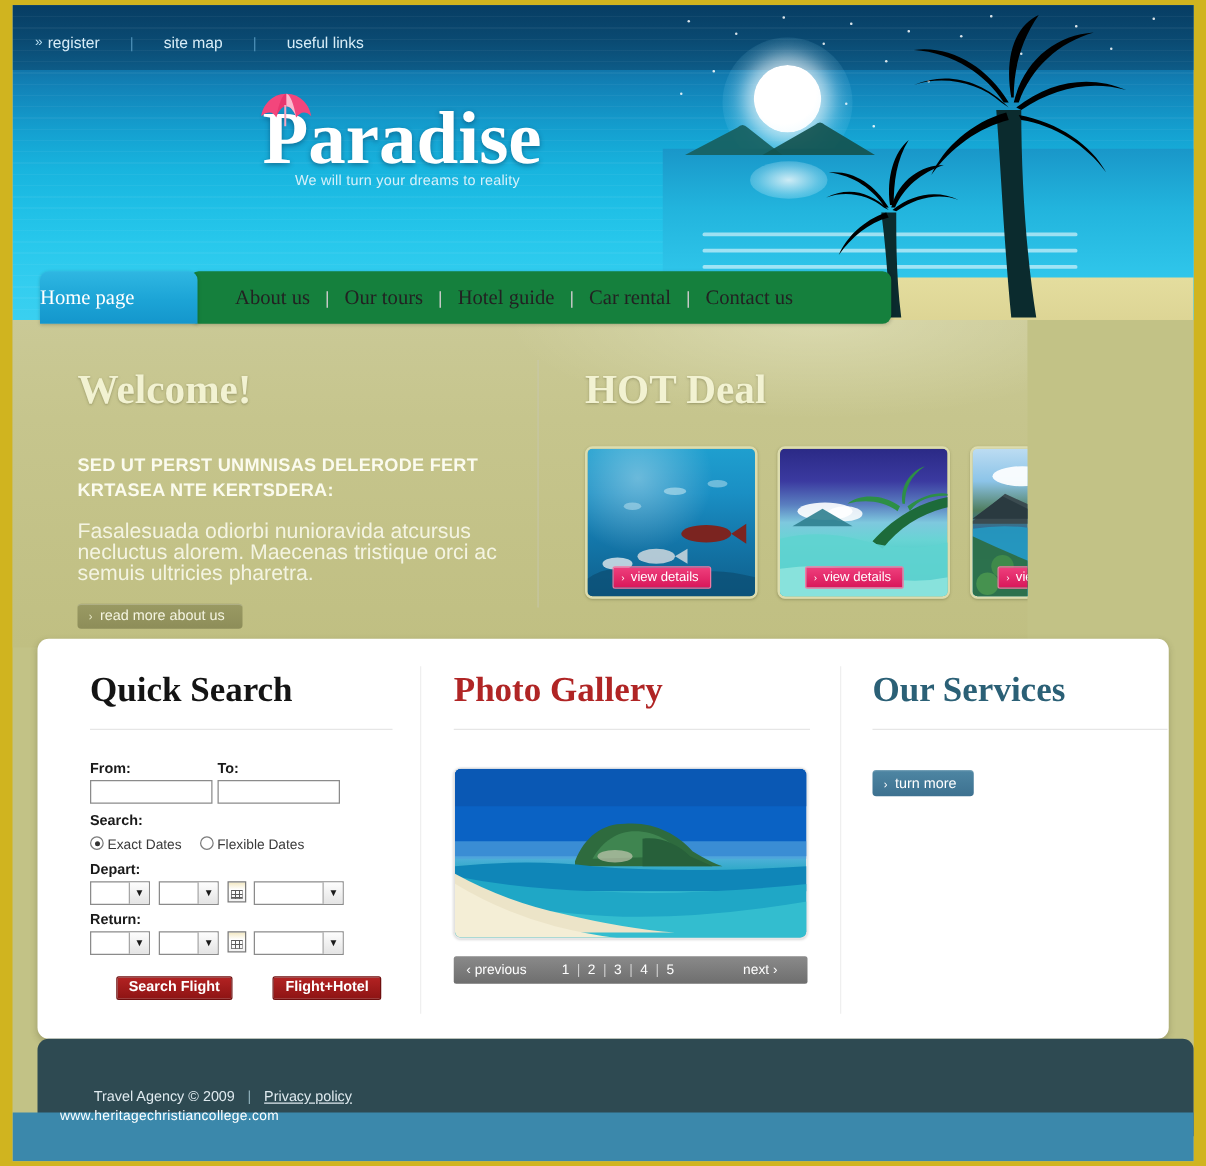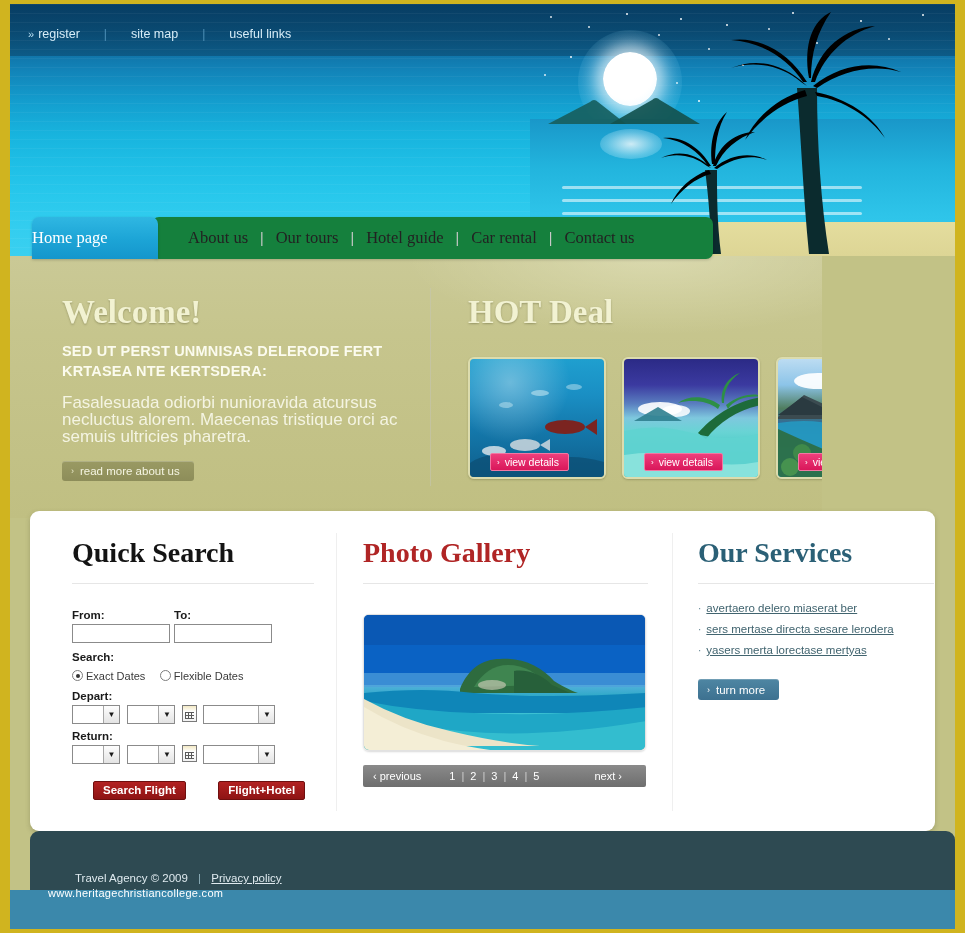--- a/index.html
+++ b/index.html
@@ -228,21 +228,21 @@
     color: #f2f2d2;
     text-shadow: 0 1px 2px rgba(90,90,50,.45);
   }
 
   #welcome {
     position: absolute;
     left: 52px; top: 38px;
     width: 360px;
   }
   #welcome-sub {
-    margin-top: 10px;
+    margin-top: 32px;
     font-size: 14.5px;
     font-weight: bold;
     color: #fbfbee;
     line-height: 20px;
     letter-spacing: .2px;
   }
   #welcome-body {
     margin-top: 13px;
     font-size: 17px;
     color: #f4f4e2;
@@ -592,20 +592,31 @@
 
     <div id="toplinks">
       <span class="chev">»</span>
       <a href="#">register</a>
       <span class="sep">|</span>
       <a href="#">site map</a>
       <span class="sep">|</span>
       <a href="#">useful links</a>
     </div>
 
+    <div id="logo-block">
+      <svg id="umbrella" viewBox="0 0 44 40">
+        <path d="M22 4 C10 4 3 14 2 22 C8 17 12 19 14 23 C16 17 19 14 22 14 C25 14 28 17 30 23 C33 19 37 17 42 22 C41 14 34 4 22 4 Z" fill="#f3467c"></path>
+        <path d="M22 4 C25 4 28 12 30 23 C28 17 25 14 22 14 Z" fill="#ffe0ea" opacity=".75"></path>
+        <path d="M22 4 C19 4 16 12 14 23 C16 17 19 14 22 14 Z" fill="#e02a62" opacity=".55"></path>
+        <path d="M21.2 13 L21.2 30 C21.2 33 23.5 33.5 24.5 31.5" stroke="#d8days" fill="none"></path>
+        <path d="M21.2 13 L21.2 30" stroke="#f7a7c2" stroke-width="1.6" fill="none"></path>
+      </svg>
+      <div id="logo-title">Paradise</div>
+      <div id="logo-tagline">We will turn your dreams to reality</div>
+    </div>
   </div>
 
   <div id="nav-wrap">
     <div id="nav-pill">
       <a href="#">About us</a>
       <span class="nsep">|</span>
       <a href="#">Our tours</a>
       <span class="nsep">|</span>
       <a href="#">Hotel guide</a>
       <span class="nsep">|</span>
@@ -809,25 +820,20 @@
       </div>
     </div>
 
     <div class="col" id="col-services">
       <div class="panel-h">Our Services</div>
       <div class="rule"></div>
 
 
       <div class="svc-gap"></div>
 
-      <ul class="svc-list" style="margin-top:0;">
-        <li><span class="bullet">·</span><a href="#">avertaero delero miaserat ber</a></li>
-        <li><span class="bullet">·</span><a href="#">sers mertase directa sesare lerodera</a></li>
-        <li><span class="bullet">·</span><a href="#">yasers merta lorectase mertyas</a></li>
-      </ul>
 
       <a href="#" class="teal-btn">
         <span class="ar">›</span>
         <span>turn more</span>
       </a>
     </div>
 
   </div>
 
   <div id="footer">

